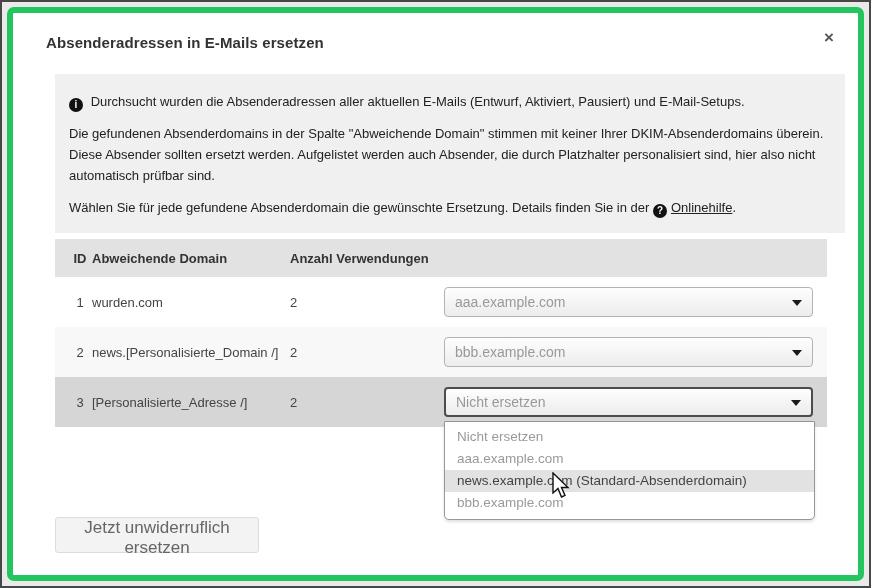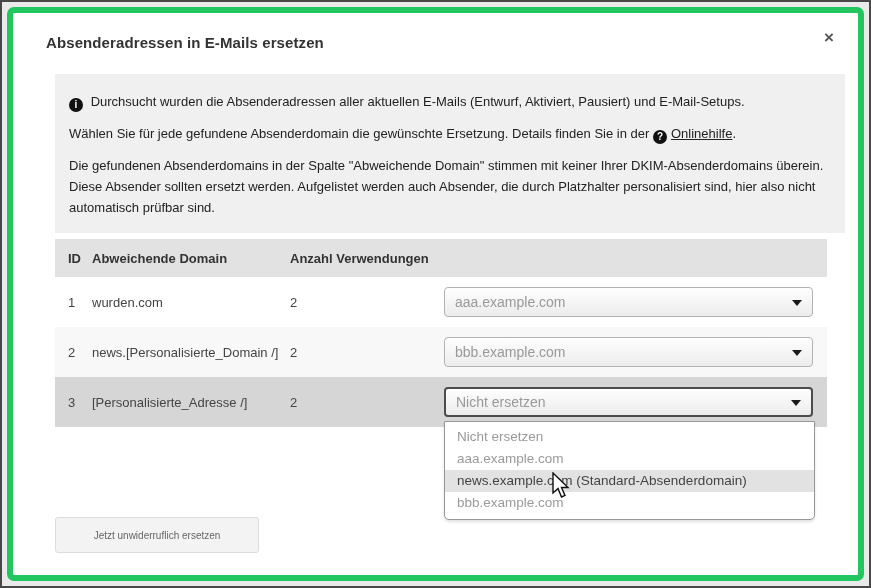--- a/index.html
+++ b/index.html
@@ -42,21 +42,21 @@
   .table {
     position: absolute; left: 42px; top: 226px; width: 772px;
     font-size: 13px; color: #444;
   }
   .t-row {
     display: grid; grid-template-columns: 37px 198px 154px 1fr;
     align-items: center;
   }
   .t-header { height: 38px; background: #e2e2e2; font-weight: bold; color: #333; }
   .t-data { height: 50px; }
-  .t-row > div:first-child { padding-left: 13px; }
+  .t-row > div:first-child { padding-left: 13px; text-align: center; }
   .bg-white { background: #ffffff; }
   .bg-alt { background: #f8f8f8; }
   .bg-selected { background: #d6d6d6; }
 
   .select {
     position: relative; height: 30px; margin-right: 14px;
     border: 1px solid #b3b3b3; border-radius: 4px;
     background: linear-gradient(#fefefe, #ececec);
     color: #999; font-size: 14px; line-height: 28px; padding-left: 10px;
     cursor: pointer;
@@ -75,45 +75,45 @@
     background: #fff; border: 1px solid #979797; border-radius: 0 0 5px 5px;
     padding: 4px 0 5px 0; box-shadow: 0 2px 3px rgba(0,0,0,.12);
     font-size: 13.5px;
   }
   .dd-option { padding: 3px 12px 4px 12px; color: #9a9a9a; cursor: pointer; }
   .dd-option.hovered { background: #e2e2e2; color: #444; }
 
   .replace-btn {
     position: absolute; left: 42px; top: 504px; width: 204px; height: 36px;
     background: #f3f3f3; border: 1px solid #dcdcdc; border-radius: 3px;
-    color: #666; font-size: 10px; font-family: "Liberation Sans", sans-serif;
+    color: #666; font-size: 17px; font-family: "Liberation Sans", sans-serif;
     cursor: pointer;
   }
 
   .cursor { position: absolute; left: 549px; top: 470px; pointer-events: none; }
 </style>
 </head>
 <body>
 
 <div class="screen">
   <div class="modal">
 
     <div class="modal-title">Absenderadressen in E-Mails ersetzen</div>
     <div class="close-btn">×</div>
 
     <div class="info-box">
       <p>
         <span class="circle-icon">i</span>
         <span>Durchsucht wurden die Absenderadressen aller aktuellen E-Mails (Entwurf, Aktiviert, Pausiert) und E-Mail-Setups.</span>
       </p>
+      <p>Die gefundenen Absenderdomains in der Spalte "Abweichende Domain" stimmen mit keiner Ihrer DKIM-Absenderdomains überein. Diese Absender sollten ersetzt werden. Aufgelistet werden auch Absender, die durch Platzhalter personalisiert sind, hier also nicht automatisch prüfbar sind.</p>
       <p>
         <span>Wählen Sie für jede gefundene Absenderdomain die gewünschte Ersetzung. Details finden Sie in der</span>
         <span class="circle-icon">?</span><span class="help-link">Onlinehilfe</span><span>.</span>
       </p>
-      <p>Die gefundenen Absenderdomains in der Spalte "Abweichende Domain" stimmen mit keiner Ihrer DKIM-Absenderdomains überein. Diese Absender sollten ersetzt werden. Aufgelistet werden auch Absender, die durch Platzhalter personalisiert sind, hier also nicht automatisch prüfbar sind.</p>
     </div>
 
     <div class="table">
 
       <div class="t-row t-header">
         <div>ID</div>
         <div>Abweichende Domain</div>
         <div>Anzahl Verwendungen</div>
       </div>
 

